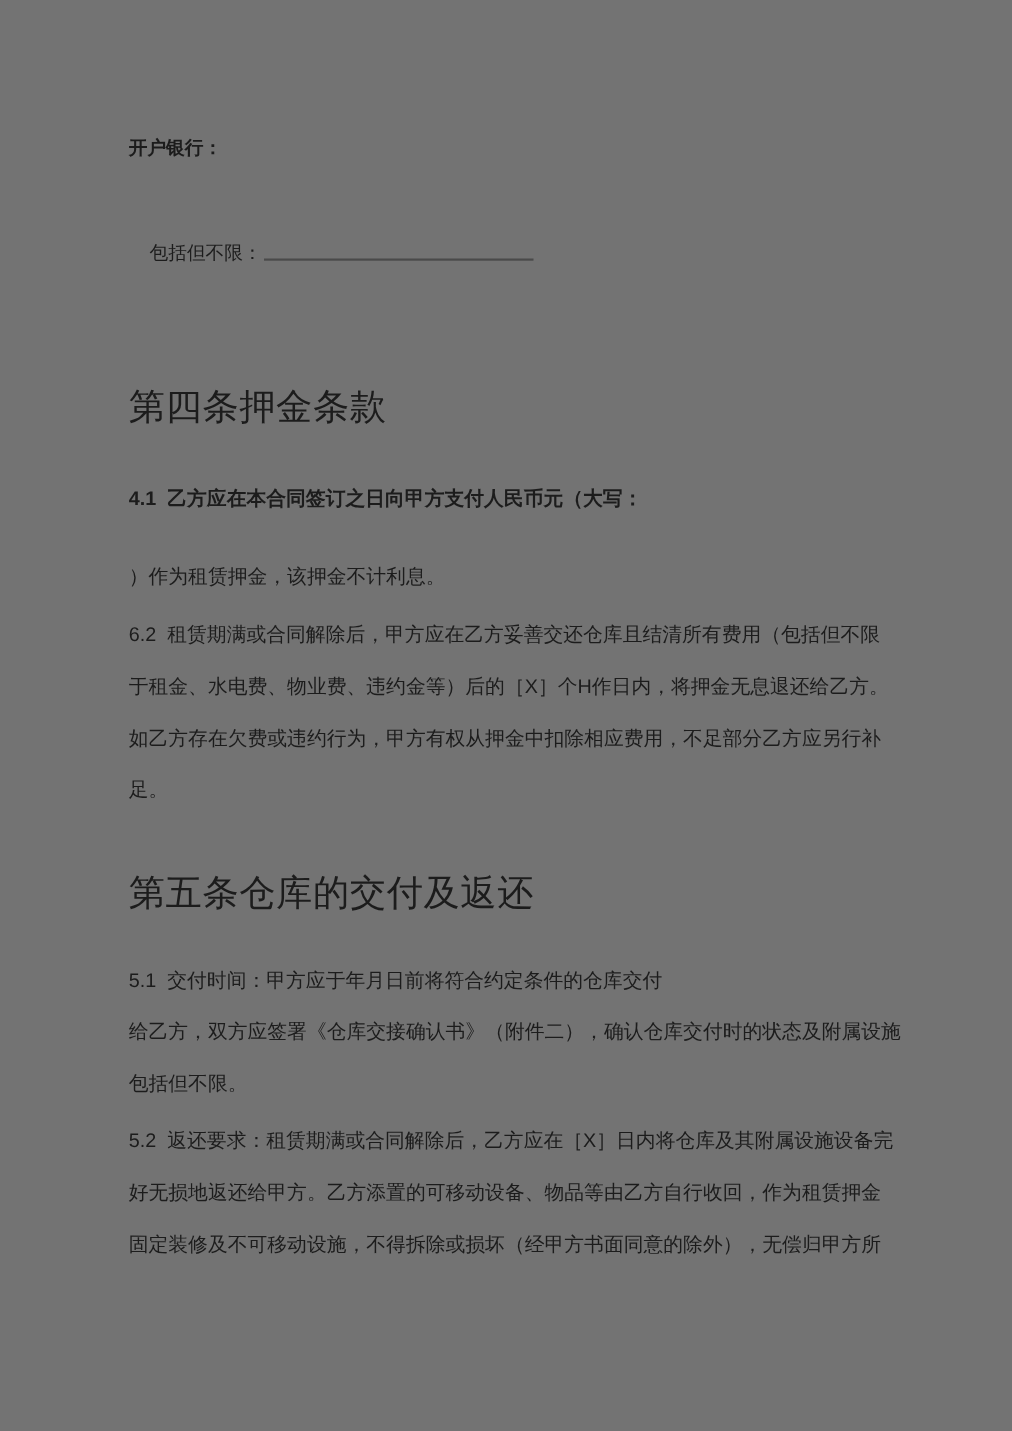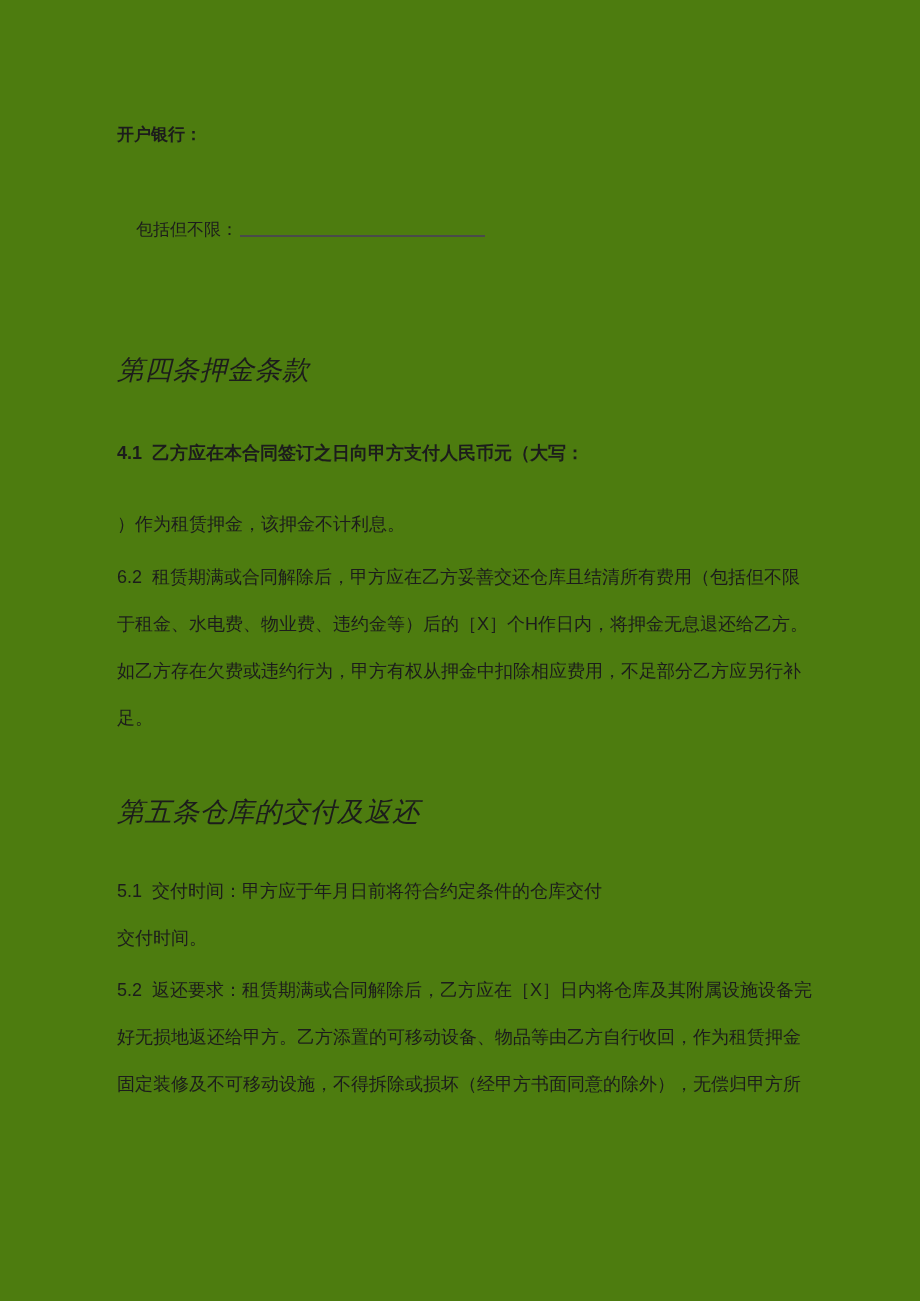--- a/index.html
+++ b/index.html
@@ -5,21 +5,21 @@
   html, body {
     margin: 0;
     padding: 0;
     background: #ffffff;
   }
   .page {
     position: relative;
     width: 920px;
     height: 1301px;
     margin: 0;
-    background: #4d7c0f;
+    background: #737373;
     box-sizing: border-box;
     padding: 111px 112px 0 117px;
     font-family: "Liberation Sans", "DejaVu Sans", sans-serif;
     color: #1c1c1c;
     overflow: hidden;
   }
   .line {
     white-space: pre;
     font-size: 18px;
     line-height: 47px;
@@ -36,27 +36,26 @@
   .blank-row.second { margin-top: 1px; }
   .blank {
     display: inline-block;
     width: 245px;
     height: 20px;
     border-bottom: 2px solid #4a4a4a;
     vertical-align: -2px;
     margin-left: 2px;
   }
   h2.article-heading {
-    font-size: 27px;
+    font-size: 33px;
     font-weight: 400;
     line-height: 40px;
     margin: 50px 0 0 0;
     white-space: pre;
     letter-spacing: 0.5px;
-    font-style: italic;
   }
   .para { margin: 0; }
   .para-41-p1 { margin-top: 40px; font-weight: bold; }
   .para-41-p2 { margin-top: 24px; }
   .para-42 { margin-top: 6px; }
   .para-51 { margin-top: 36px; }
   .para-52 { margin-top: 5px; }
 </style>
 </head>
 <body>
@@ -84,21 +83,22 @@
     <div class="line">6.2  租赁期满或合同解除后，甲方应在乙方妥善交还仓库且结清所有费用（包括但不限</div>
     <div class="line">于租金、水电费、物业费、违约金等）后的［X］个H作日内，将押金无息退还给乙方。</div>
     <div class="line">如乙方存在欠费或违约行为，甲方有权从押金中扣除相应费用，不足部分乙方应另行补</div>
     <div class="line">足。</div>
   </div>
 
   <h2 class="article-heading">第五条仓库的交付及返还</h2>
 
   <div class="para para-51">
     <div class="line">5.1  交付时间：甲方应于年月日前将符合约定条件的仓库交付</div>
-    <div class="line">交付时间。</div>
+    <div class="line">给乙方，双方应签署《仓库交接确认书》（附件二），确认仓库交付时的状态及附属设施</div>
+    <div class="line">包括但不限。</div>
   </div>
 
   <div class="para para-52">
     <div class="line">5.2  返还要求：租赁期满或合同解除后，乙方应在［X］日内将仓库及其附属设施设备完</div>
     <div class="line">好无损地返还给甲方。乙方添置的可移动设备、物品等由乙方自行收回，作为租赁押金</div>
     <div class="line">固定装修及不可移动设施，不得拆除或损坏（经甲方书面同意的除外），无偿归甲方所</div>
 
   </div>
 
 </div>

